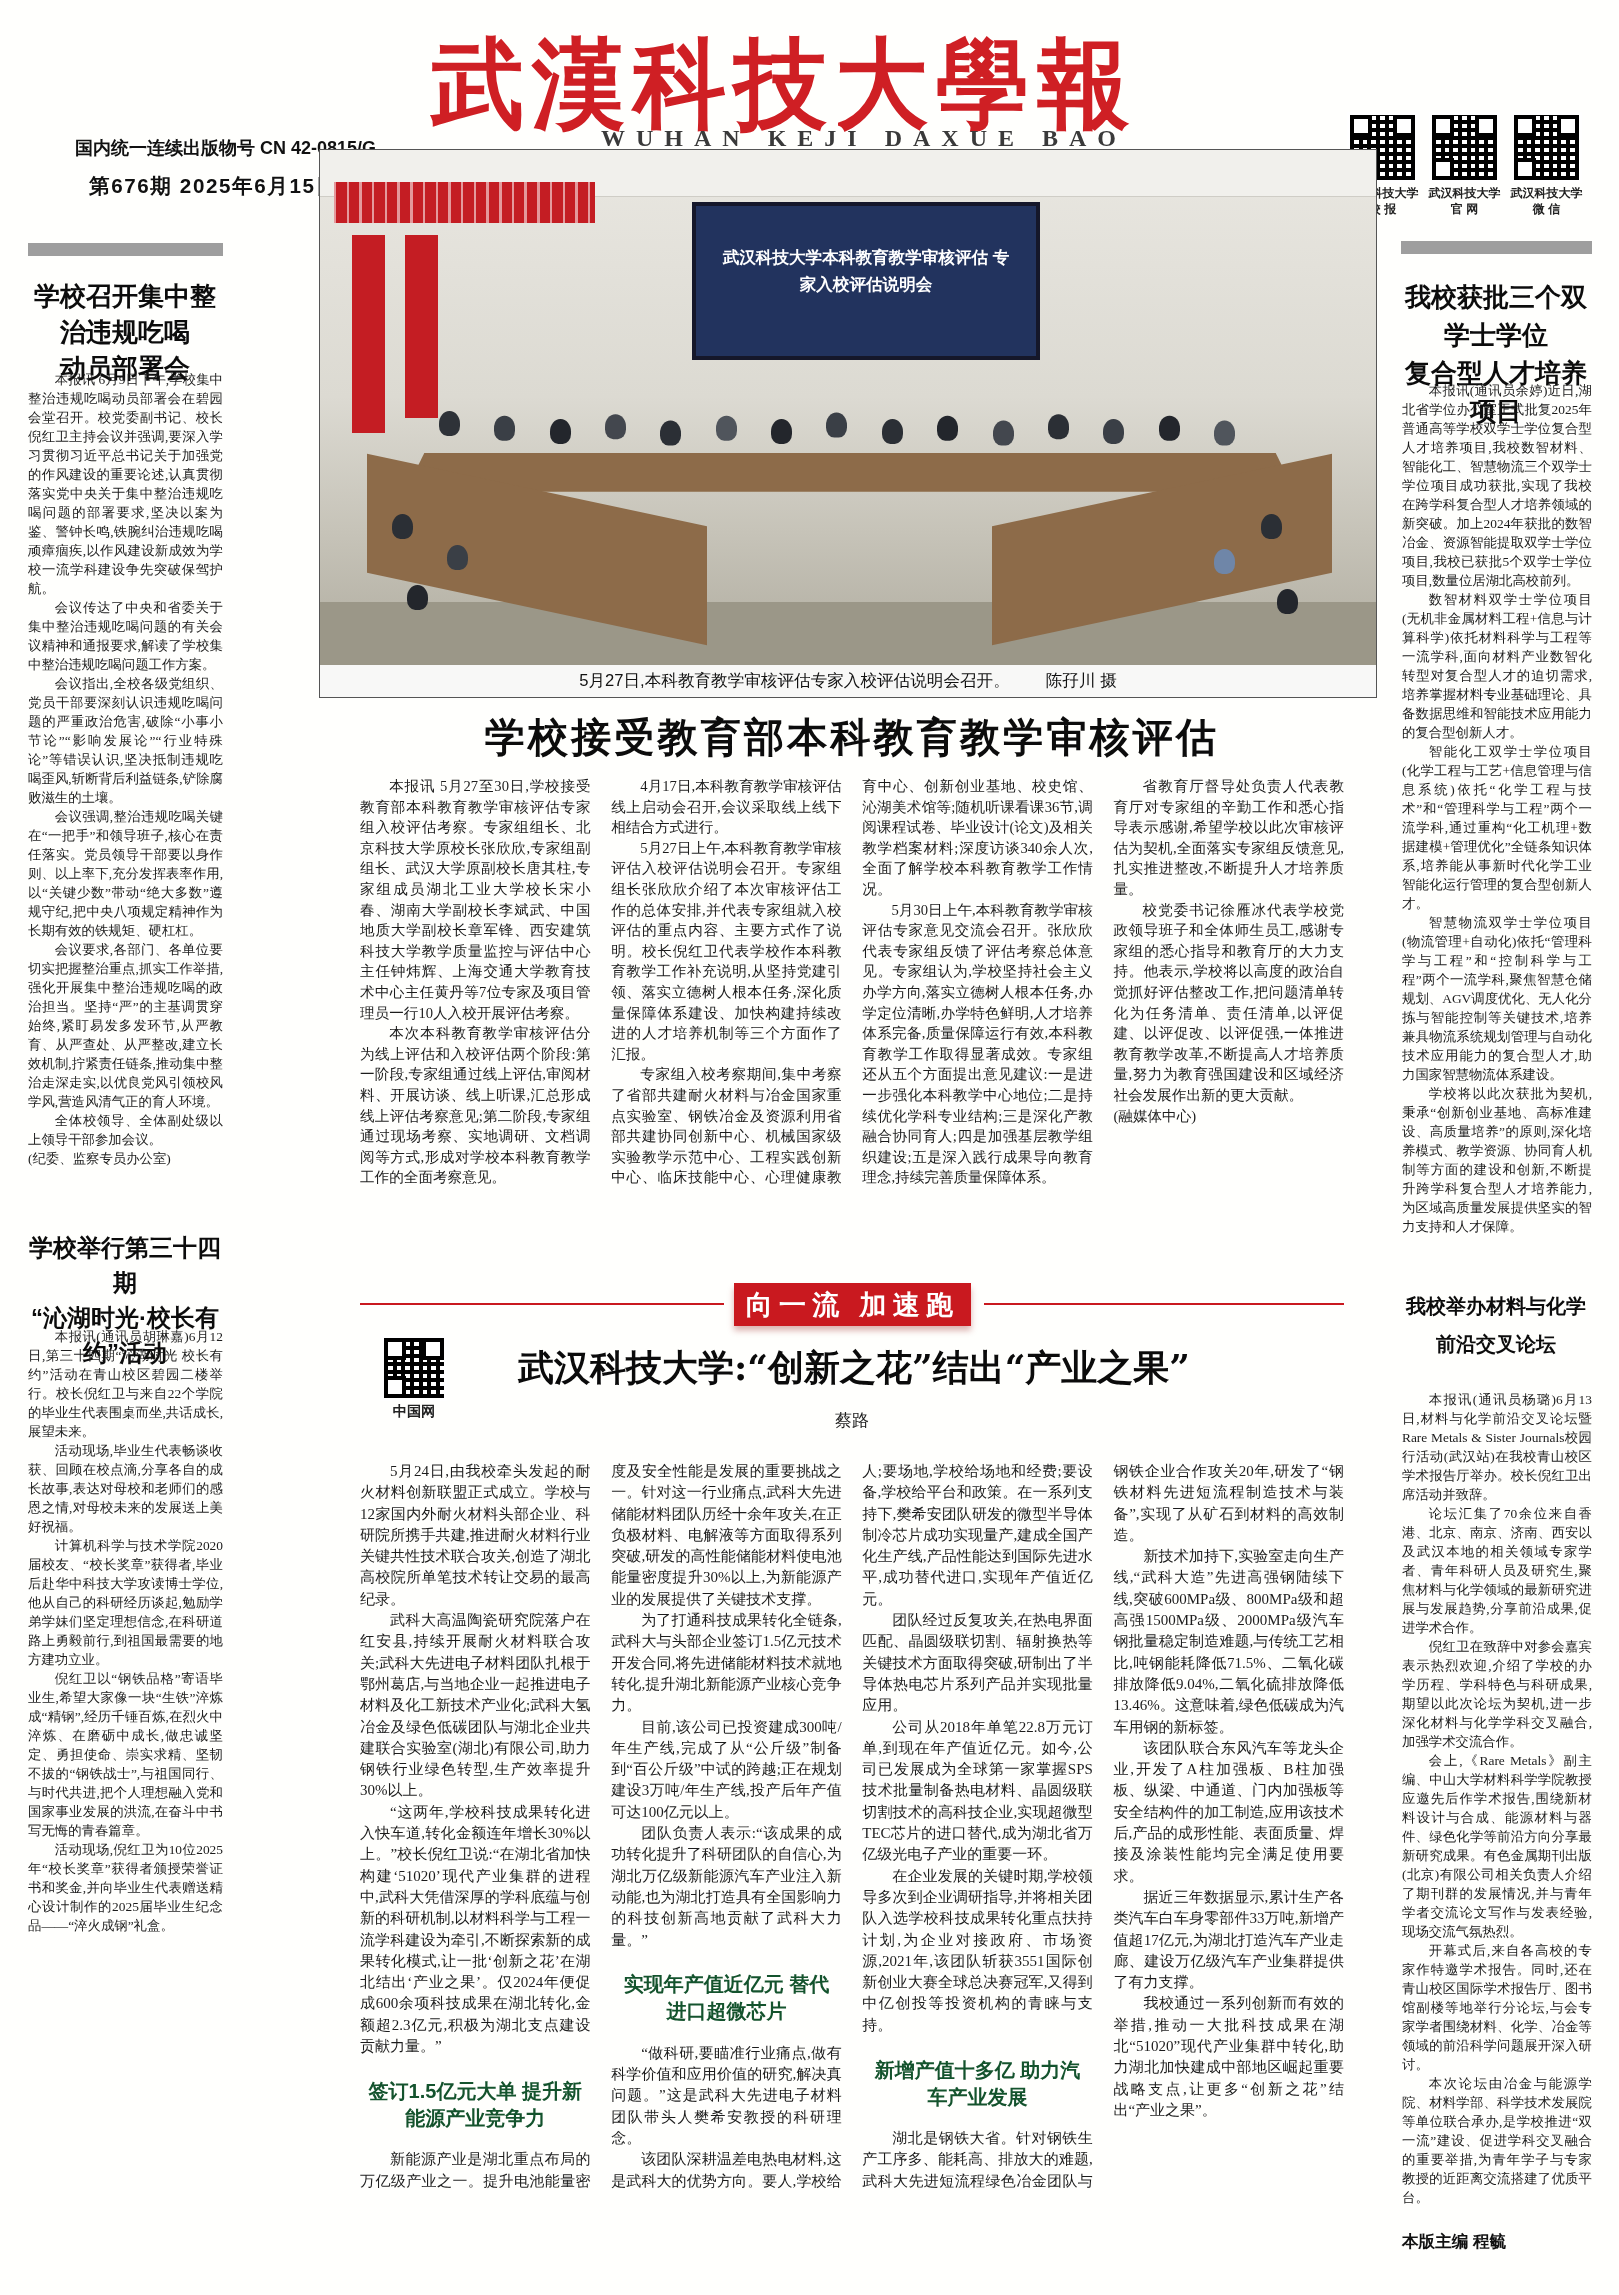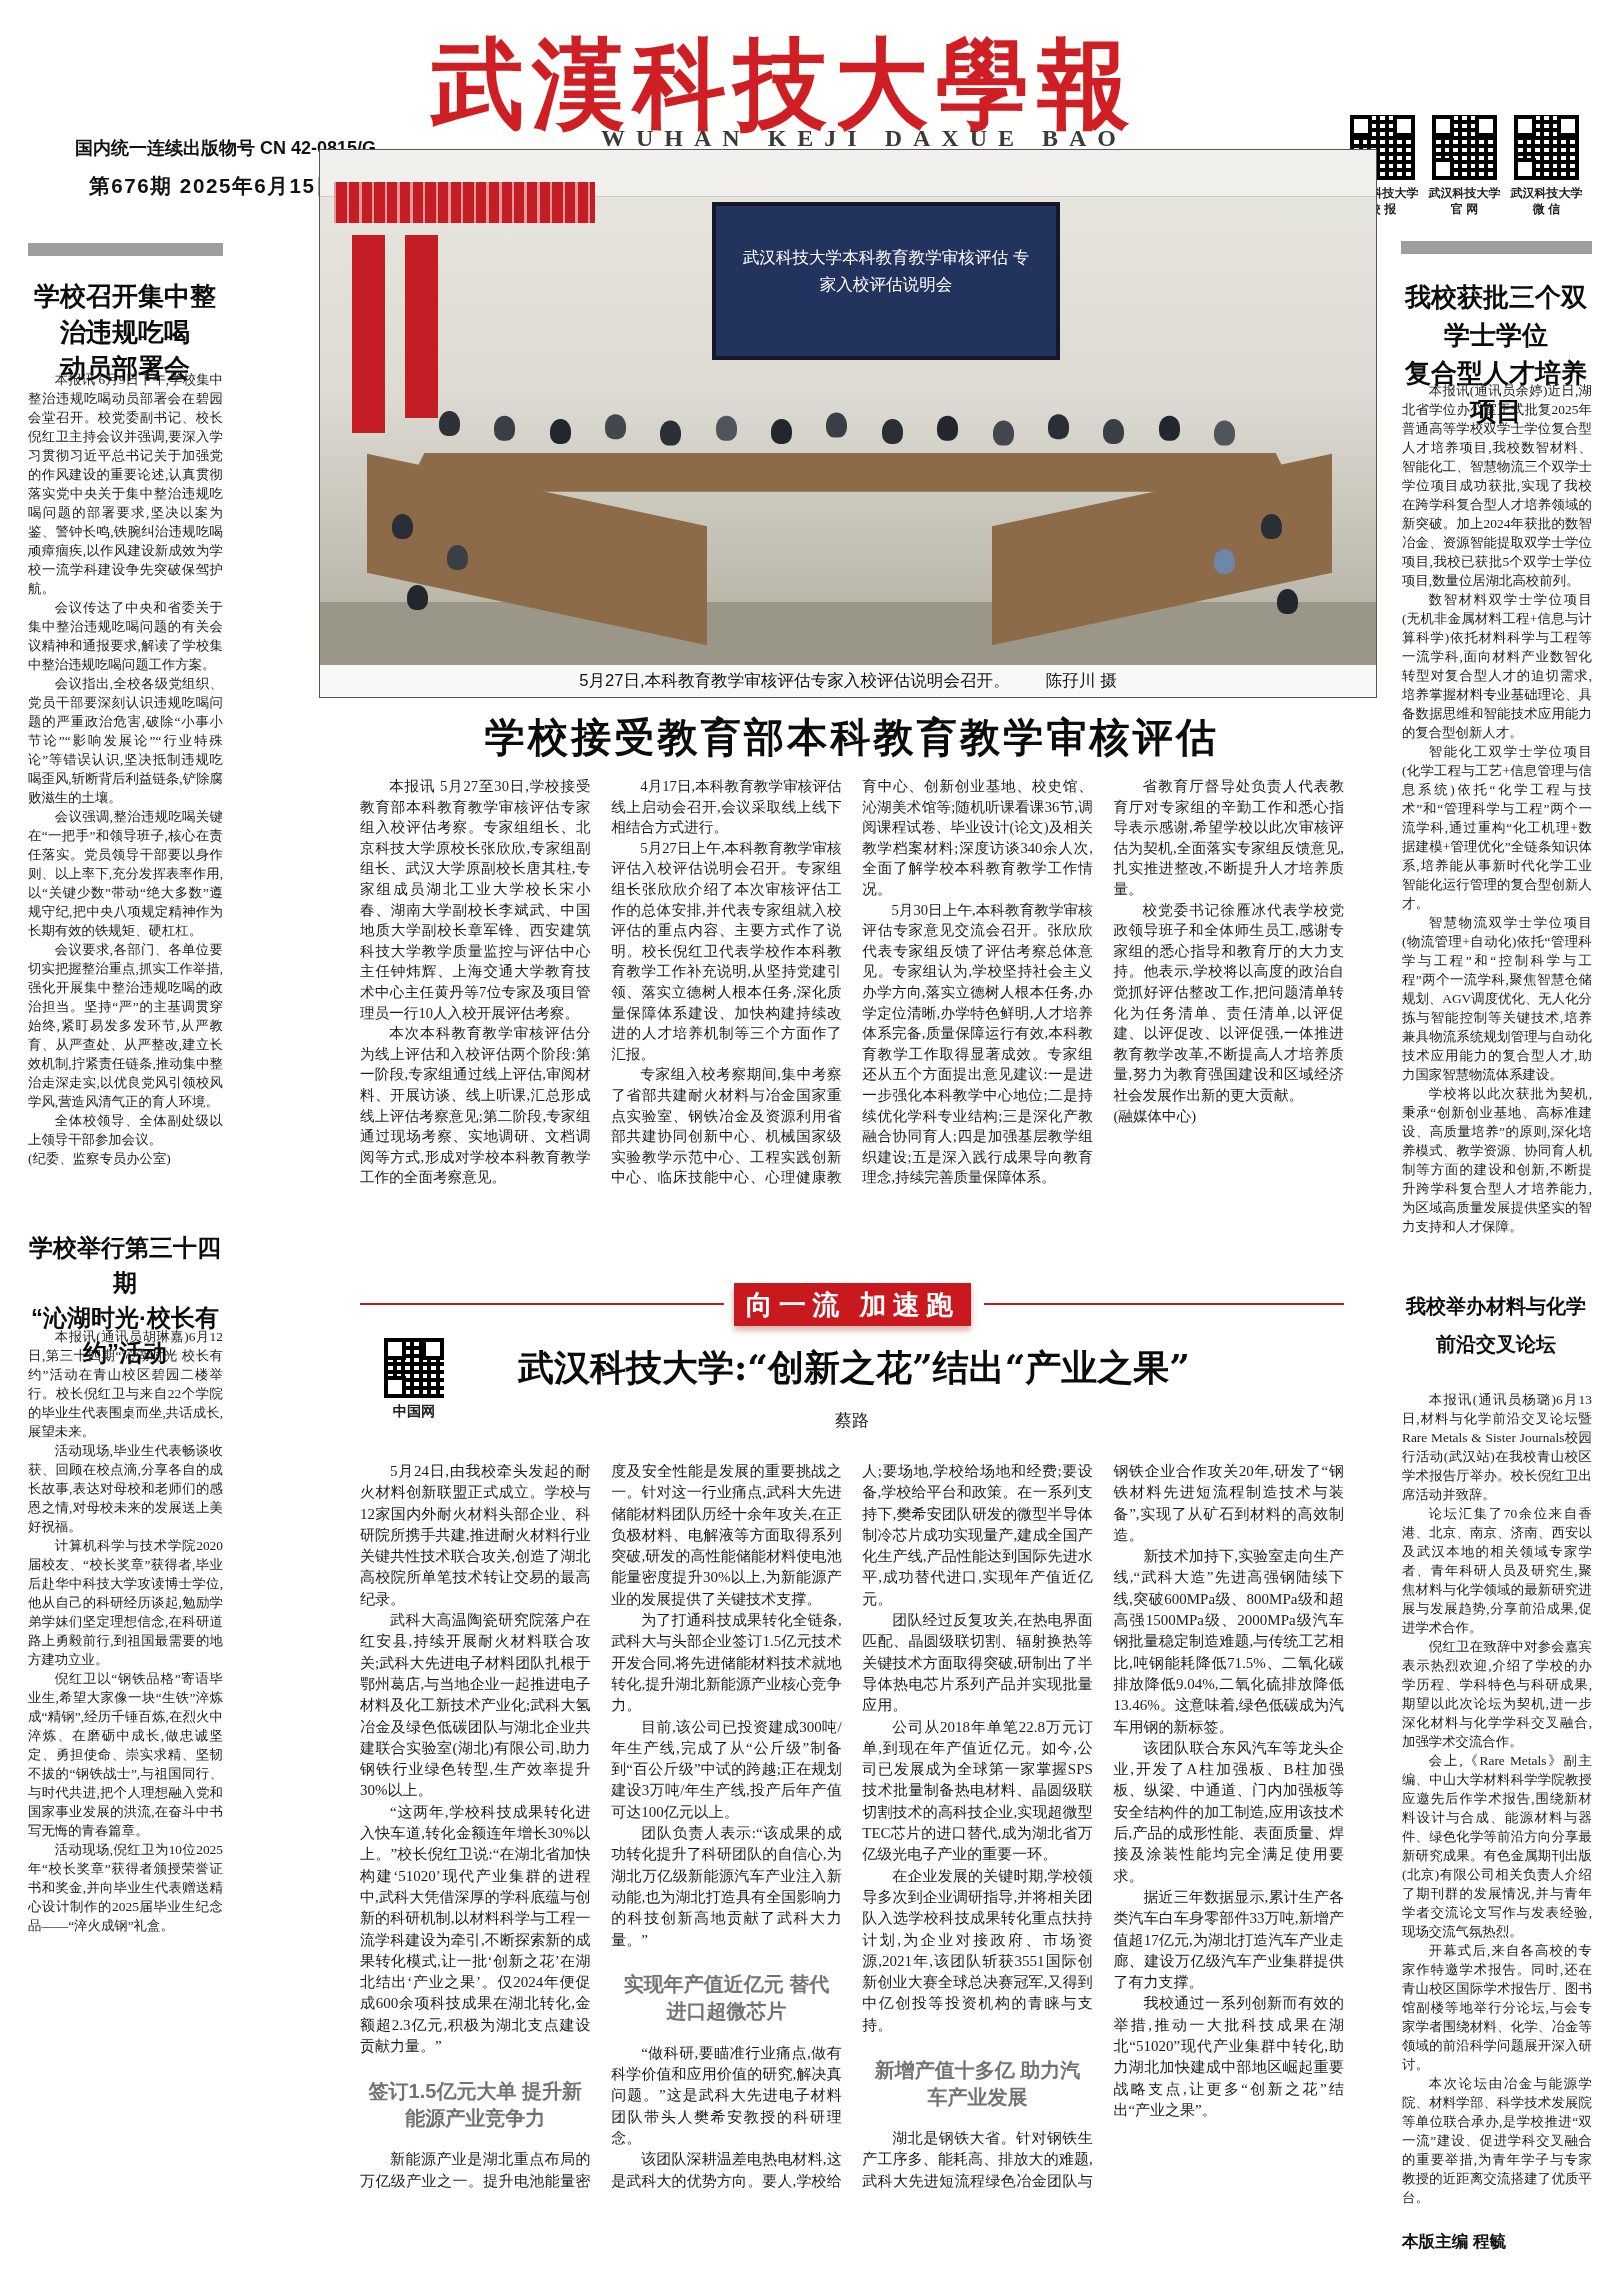--- a/index.html
+++ b/index.html
@@ -22,21 +22,21 @@
   .graybar{background:#9e9e9e;height:12.7px;}
   
   .htitle{font-family:"Liberation Sans","DejaVu Sans",sans-serif;font-weight:900;color:#0c0c0c;text-align:center;}
   .body-text p{margin:0;text-indent:2em;text-align:justify;}
   .attr{text-align:right;text-indent:0 !important;}
   .leftcol{width:195px;font-size:13.4px;line-height:19px;}
   .rightcol{width:190px;font-size:13.4px;line-height:19px;}
   .centerbody{font-size:14.6px;line-height:20.6px;column-count:4;column-gap:20.6px;text-align:justify;}
   .featurebody{font-size:15px;line-height:21.3px;column-count:4;column-gap:20.6px;text-align:justify;}
   .featurebody .sub{font-family:"Liberation Sans",sans-serif;font-weight:900;font-size:20px;line-height:27px;
-                    text-align:center;text-indent:0;margin:20.6px 4.7px 17.4px 4.7px;color:#737373;}
+                    text-align:center;text-indent:0;margin:20.6px 4.7px 17.4px 4.7px;color:#14532d;}
   
   .photo{background:linear-gradient(#e9e7e1 0%,#dcdad2 45%,#c6c3b8 70%,#aaa699 100%);outline:0.8px solid #555;overflow:hidden;}
   .ceiling{position:absolute;top:0;left:0;right:0;height:46px;background:#f1f0ec;
            border-bottom:1.6px solid #cfcdc6;}
   .screen{position:absolute;background:#22335e;border:4.7px solid #15172a;color:#fff;
           font-family:"Liberation Sans",sans-serif;text-align:center;}
   .banner-h{position:absolute;background:#c41d23;background-image:repeating-linear-gradient(90deg,rgba(255,255,255,.55) 0 2.4px,rgba(255,255,255,0) 2.4px 12.7px);}
   .banner-v{position:absolute;background:#c41d23;}
   .tableside{position:absolute;background:#8d6b49;}
   .floor{position:absolute;left:0;right:0;bottom:0;height:95px;background:#9b9788;}
@@ -125,21 +125,21 @@
     <p>计算机科学与技术学院2020届校友、“校长奖章”获得者,毕业后赴华中科技大学攻读博士学位,他从自己的科研经历谈起,勉励学弟学妹们坚定理想信念,在科研道路上勇毅前行,到祖国最需要的地方建功立业。</p>
     <p>倪红卫以“钢铁品格”寄语毕业生,希望大家像一块“生铁”淬炼成“精钢”,经历千锤百炼,在烈火中淬炼、在磨砺中成长,做忠诚坚定、勇担使命、崇实求精、坚韧不拔的“钢铁战士”,与祖国同行、与时代共进,把个人理想融入党和国家事业发展的洪流,在奋斗中书写无悔的青春篇章。</p>
     <p>活动现场,倪红卫为10位2025年“校长奖章”获得者颁授荣誉证书和奖金,并向毕业生代表赠送精心设计制作的2025届毕业生纪念品——“淬火成钢”礼盒。</p>
   </div>
 
   <div class="abs photo" style="left:320px;top:150px;width:1056px;height:547px;">
     <div class="ceiling"></div>
     <div class="banner-h" style="left:14.2px;top:32px;width:261px;height:41px;"></div>
     <div class="banner-v" style="left:32px;top:85px;width:33px;height:198px;"></div>
     <div class="banner-v" style="left:85px;top:85px;width:33px;height:183px;"></div>
-    <div class="screen" style="left:392px;top:52px;width:340px;height:150px;">
+    <div class="screen" style="left:372px;top:52px;width:340px;height:150px;font-weight:bold;">
       <div style="margin-top:38px;font-size:16.6px;line-height:27px;padding:0 20.6px;">武汉科技大学本科教育教学审核评估 专家入校评估说明会</div>
     </div>
     <div class="floor"></div>
 
     <div class="tableside" style="left:95px;top:300px;width:870px;height:44px;transform:perspective(474px) rotateX(28deg);"></div>
     <div class="tableside" style="left:47px;top:340px;width:340px;height:119px;transform:skewY(12deg);"></div>
     <div class="tableside" style="left:672px;top:340px;width:340px;height:119px;transform:skewY(-12deg);"></div>
 
     <div class="people" style="left:119px;top:261px;box-shadow:
        55px 4.7px 0 #3a3f46, 111px 8px 0 #23262c, 166px 3.2px 0 #43474e, 221px 9.5px 0 #2b2f35,

